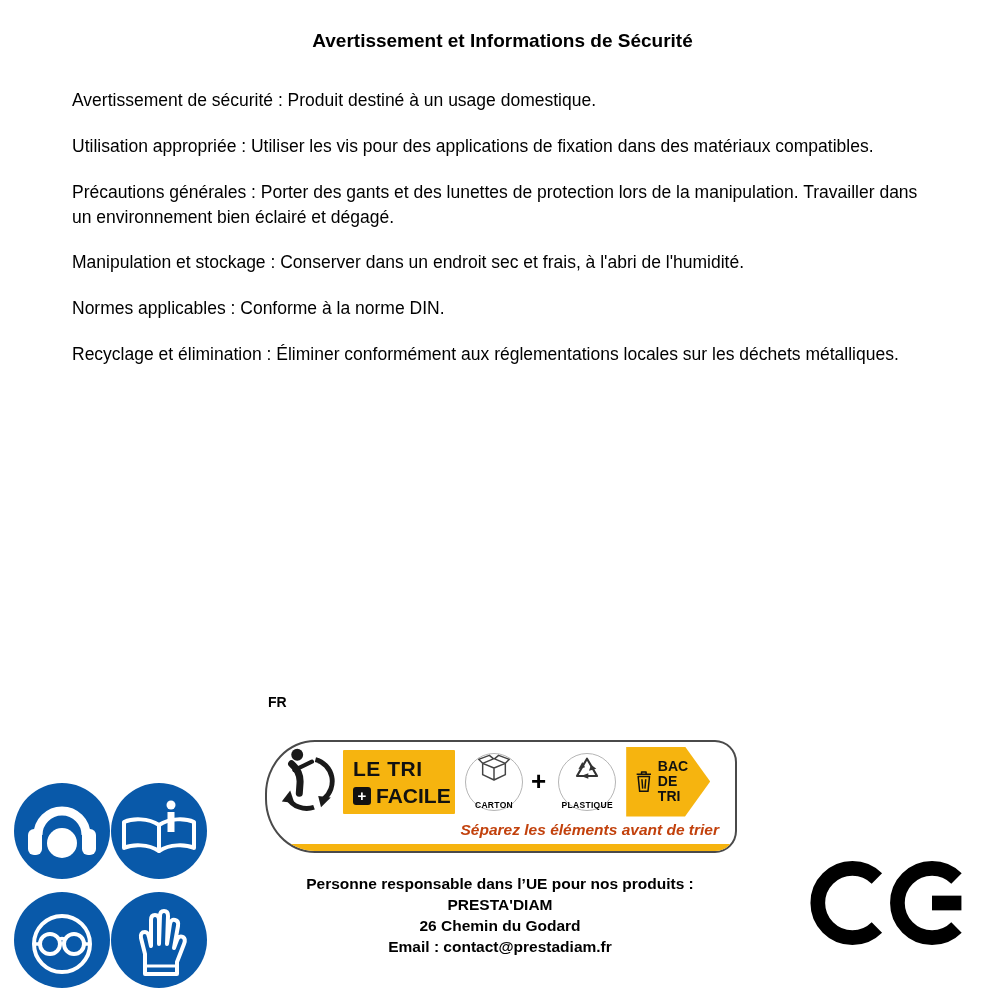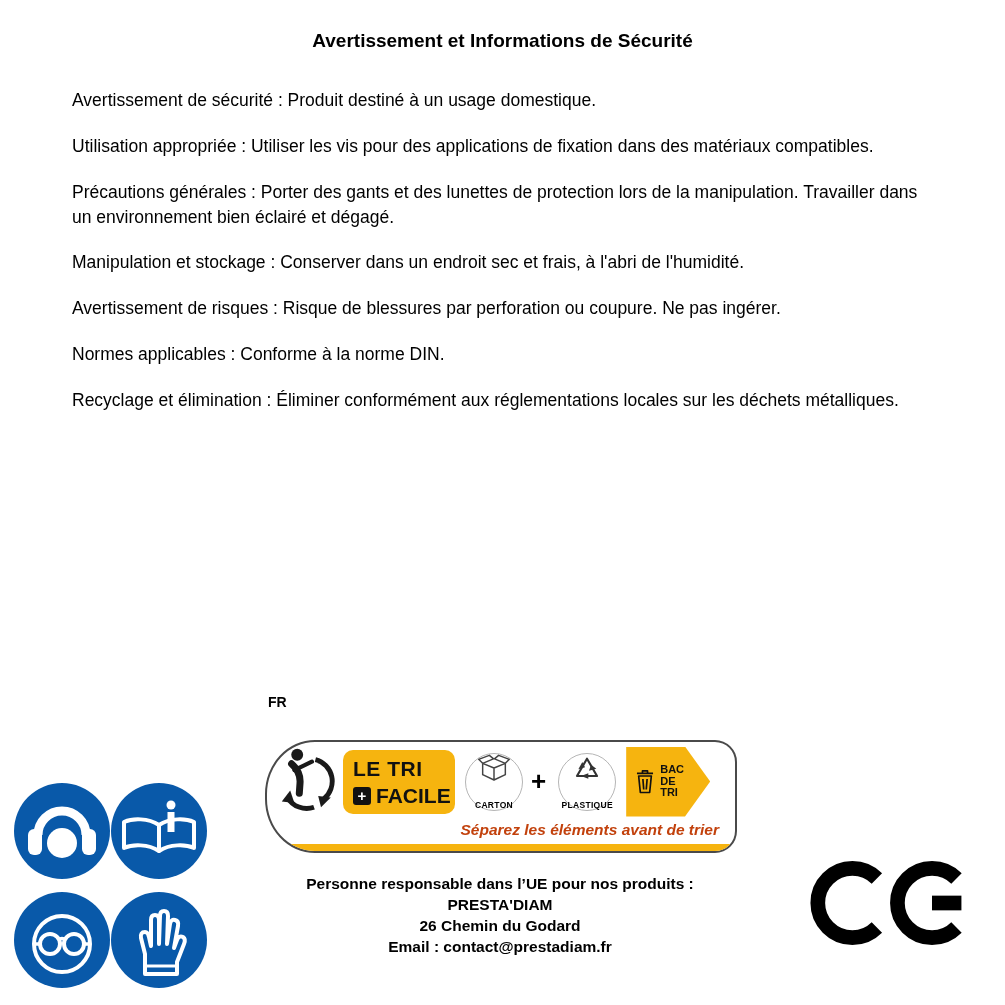--- a/index.html
+++ b/index.html
@@ -55,21 +55,21 @@
   .tri-row {
     height: 79px;
     display: flex; align-items: center;
     padding-left: 12px;
   }
   .triman { width: 56px; height: 72px; flex: 0 0 auto; }
   .tri-yellow-box {
     margin-left: 8px;
     width: 112px; height: 64px;
     background: #F6B40F;
-    border-radius: 10px;
+    border-radius: 1px;
     padding: 7px 0 0 10px;
     color: #111;
   }
   .le-tri { font-size: 21px; font-weight: 800; letter-spacing: .5px; }
   .facile-row { display: flex; align-items: center; gap: 5px; margin-top: 3px; }
   .plus-box {
     width: 18px; height: 18px;
     background: #111; color: #fff;
     border-radius: 3px;
     display: inline-flex; align-items: center; justify-content: center;
@@ -87,21 +87,21 @@
   .plus-sep { font-size: 26px; font-weight: 700; margin: 0 2px 0 8px; }
   .chevron {
     margin-left: 10px;
     width: 84px; height: 70px;
     background: #F6B40F;
     clip-path: polygon(0% 0%, 70% 0%, 100% 50%, 70% 100%, 0% 100%);
     display: flex; align-items: center;
     padding: 0 22px 0 8px; gap: 4px;
     color: #111;
   }
-  .bac-text { font-size: 11px; font-weight: 800; line-height: 1.08; }
+  .bac-text { font-size: 14px; font-weight: 800; line-height: 1.08; }
   .tagline {
     text-align: right;
     padding-right: 16px;
     font-size: 15.5px; font-style: italic; font-weight: 700;
     color: #c2410c;
   }
   .yellow-bar { margin-top: auto; height: 7px; background: #F6B40F; }
 
   .responsible {
     position: absolute; left: 250px; top: 873px; width: 500px;
@@ -115,21 +115,20 @@
 
 <div class="page">
 
   <h1 class="title">Avertissement et Informations de Sécurité</h1>
 
   <div class="content">
     <p>Avertissement de sécurité : Produit destiné à un usage domestique.</p>
     <p>Utilisation appropriée : Utiliser les vis pour des applications de fixation dans des matériaux compatibles.</p>
     <p>Précautions générales : Porter des gants et des lunettes de protection lors de la manipulation. Travailler dans un environnement bien éclairé et dégagé.</p>
     <p>Manipulation et stockage : Conserver dans un endroit sec et frais, à l'abri de l'humidité.</p>
-    <p>Avertissement de risques : Risque de blessures par perforation ou coupure. Ne pas ingérer.</p>
     <p>Normes applicables : Conforme à la norme DIN.</p>
     <p>Recyclage et élimination : Éliminer conformément aux réglementations locales sur les déchets métalliques.</p>
   </div>
 
   <div class="picto" id="picto-ear">
     <svg viewBox="0 0 96 96">
       <path d="M24 52 A24 24 0 0 1 72 52" fill="none" stroke="#fff" stroke-width="9"></path>
       <rect x="14" y="46" width="14" height="26" rx="6" fill="#fff"></rect>
       <rect x="68" y="46" width="14" height="26" rx="6" fill="#fff"></rect>
       <circle cx="48" cy="60" r="15" fill="#fff"></circle>

